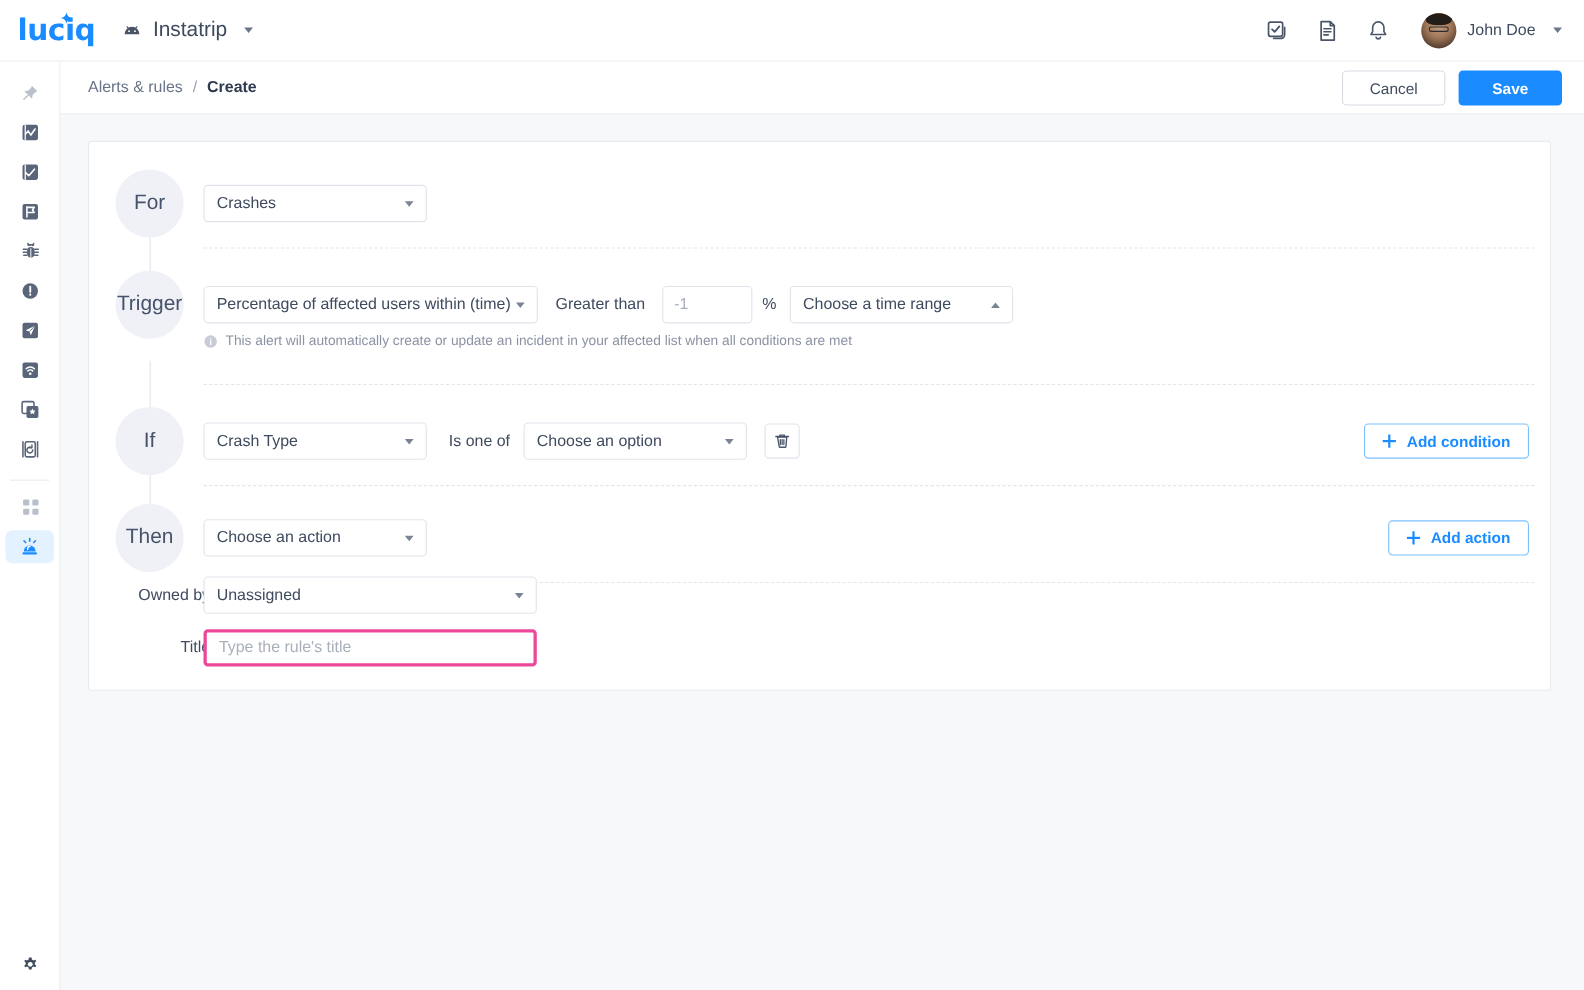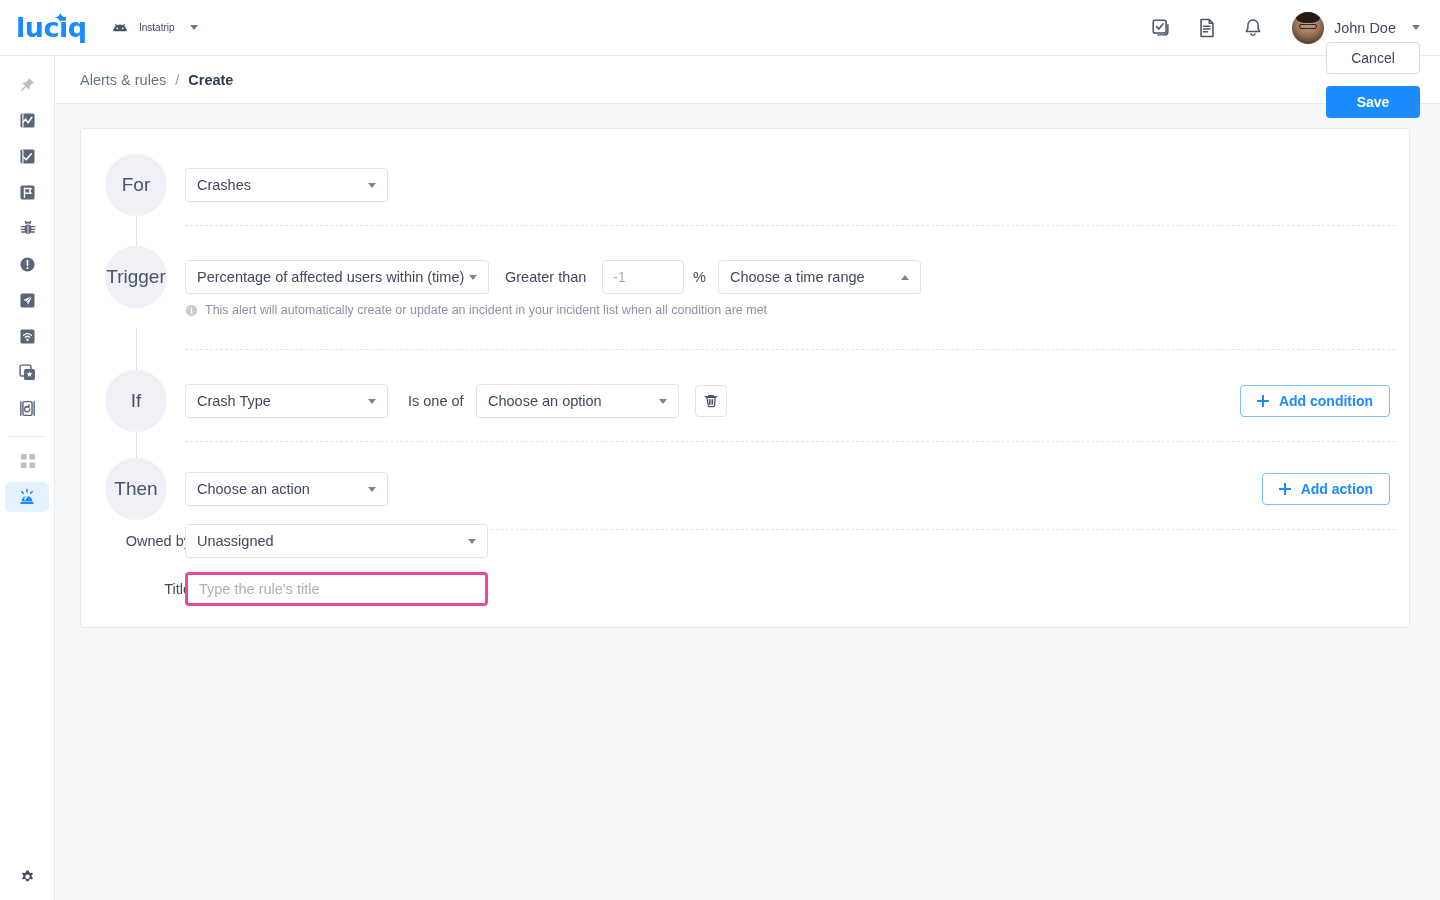--- a/index.html
+++ b/index.html
@@ -30,21 +30,21 @@
   }
   .logo-star {
     position: absolute; top: -3px; left: 38px;
     color: #1a8cff; font-size: 15px; line-height: 1;
   }
   .app-switcher {
     display: flex; align-items: center; gap: 9px;
     margin-left: 28px; height: 34px; padding: 0 4px;
     cursor: pointer;
   }
-  .app-name { font-size: 10px; color: #3e4a5e; }
+  .app-name { font-size: 19px; color: #3e4a5e; }
   .caret-sm {
     width: 0; height: 0;
     border-left: 4.5px solid transparent;
     border-right: 4.5px solid transparent;
     border-top: 5px solid #6b7688;
     margin-left: 6px;
   }
   .top-right {
     margin-left: auto; display: flex; align-items: center;
     gap: 24px; margin-right: 20px;
@@ -100,21 +100,21 @@
     position: absolute; top: 56px; left: 55px;
     width: 1385px; height: 48px;
     background: #ffffff;
     border-bottom: 1px solid #e8eaee;
     display: flex; align-items: center;
   }
   .crumbs { display: flex; align-items: flex-end; gap: 9px; margin-left: 25px; }
   .crumb-link { font-size: 14.5px; color: #697488; cursor: pointer; }
   .crumb-sep { font-size: 14.5px; color: #9aa3b2; }
   .crumb-current { font-size: 14.5px; color: #2d3a4f; font-weight: 700; }
-  .crumb-actions { margin-left: auto; display: flex; gap: 12px; margin-right: 20px; flex-direction: column; }
+  .crumb-actions { margin-left: auto; display: flex; gap: 12px; margin-right: 20px; }
   .btn-cancel {
     width: 94px; height: 32px; border: 1px solid #d7dbe2; border-radius: 4px;
     background: #fff; color: #3e4a5e; font-size: 14px;
     font-family: "Liberation Sans", sans-serif; cursor: pointer;
   }
   .btn-save {
     width: 94px; height: 32px; border: none; border-radius: 4px;
     background: #1a8cff; color: #fff; font-size: 14px; font-weight: 700;
     font-family: "Liberation Sans", sans-serif; cursor: pointer;
   }
@@ -415,21 +415,21 @@
       <span class="sel-text">Choose a time range</span>
       <span class="sel-caret up"></span>
     </div>
 
     <div class="hint" style="left:104px; top:62px;">
       <svg width="13" height="13" viewBox="0 0 16 16">
         <circle cx="8" cy="8" r="7" fill="#c7ccd6"></circle>
         <path d="M8 7 v4.2" stroke="#fff" stroke-width="1.5" stroke-linecap="round"></path>
         <circle cx="8" cy="4.8" r="0.9" fill="#fff"></circle>
       </svg>
-      <span class="hint-txt">This alert will automatically create or update an incident in your incident list when all condition are met</span>
+      <span class="hint-txt">This alert will automatically create or update an incident in your affected list when all conditions are met</span>
     </div>
 
     <div class="dashed" style="top:108px;"></div>
   </div>
 
   <div class="row" style="top:224px;">
     <div class="bubble" style="top:17px;">If</div>
 
     <div class="sel" style="left:104px; top:31px; width:203px;">
       <span class="sel-text">Crash Type</span>

